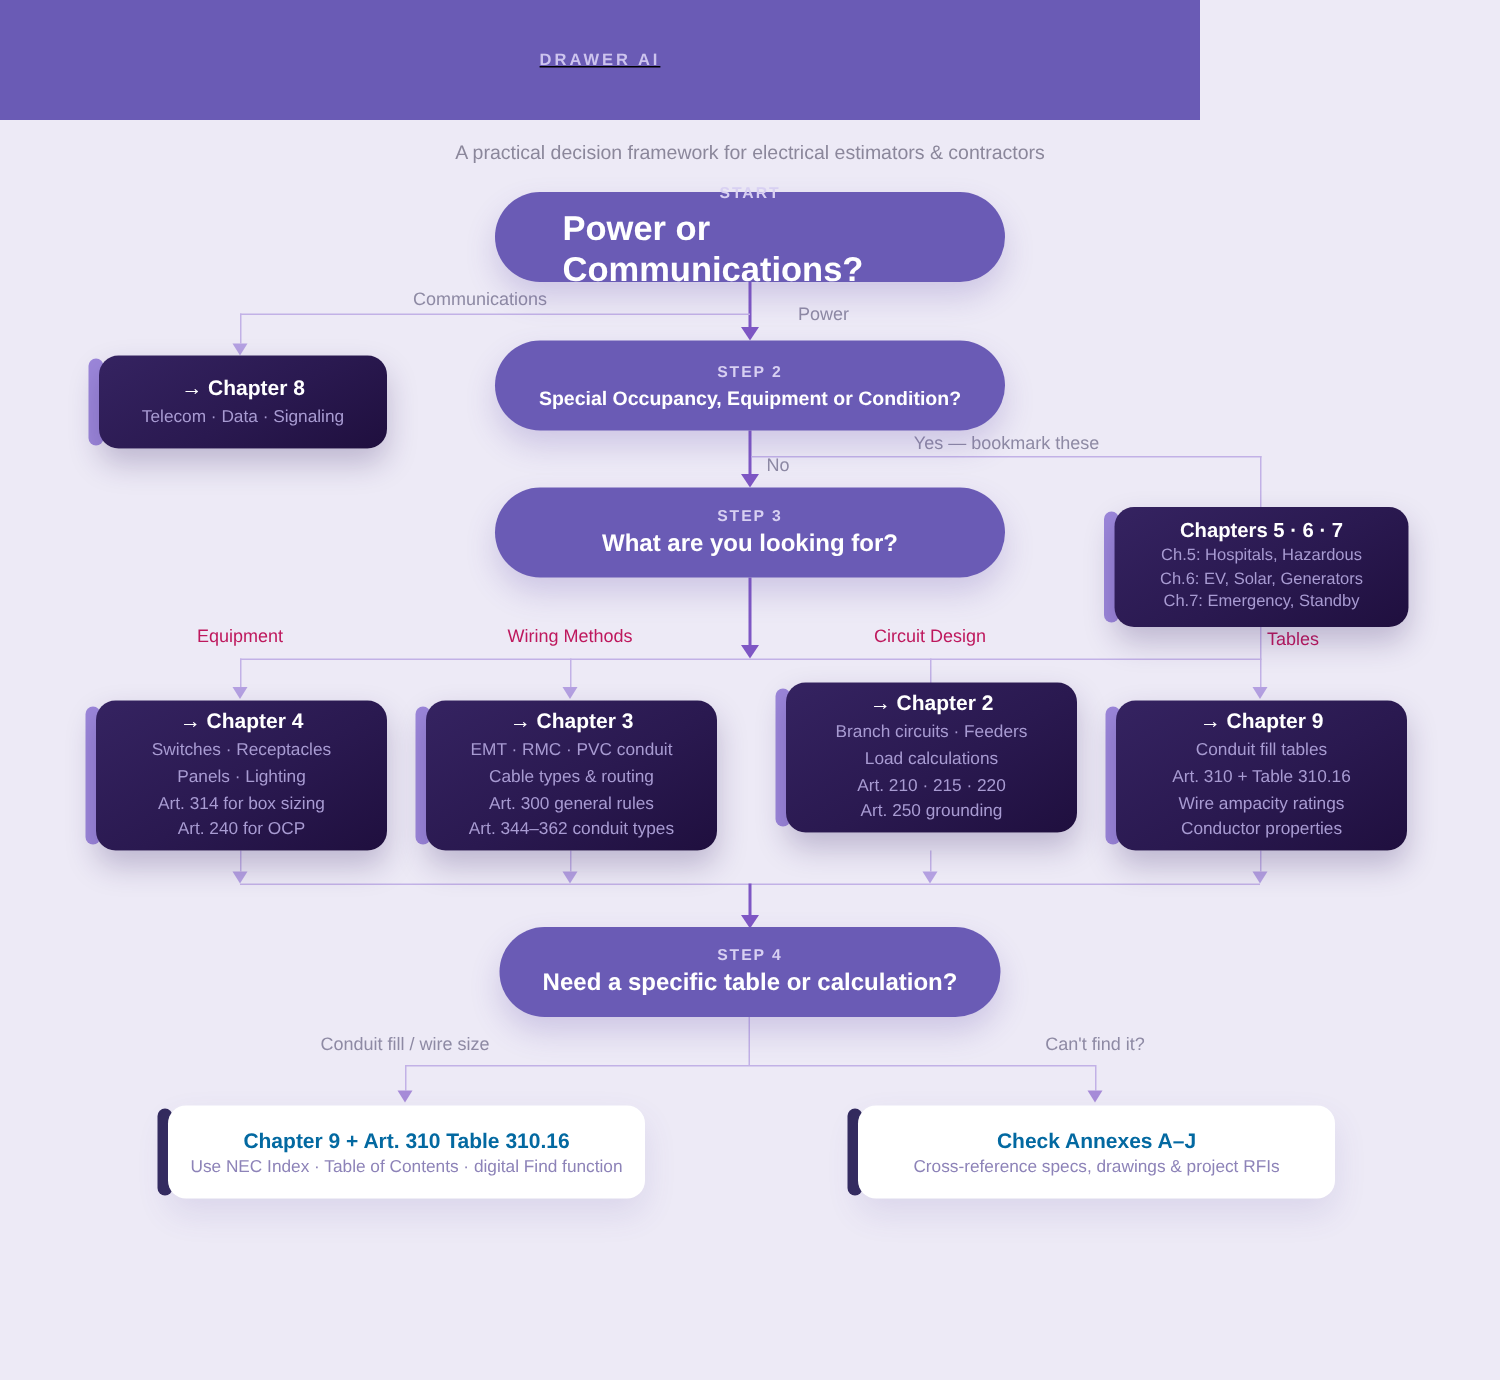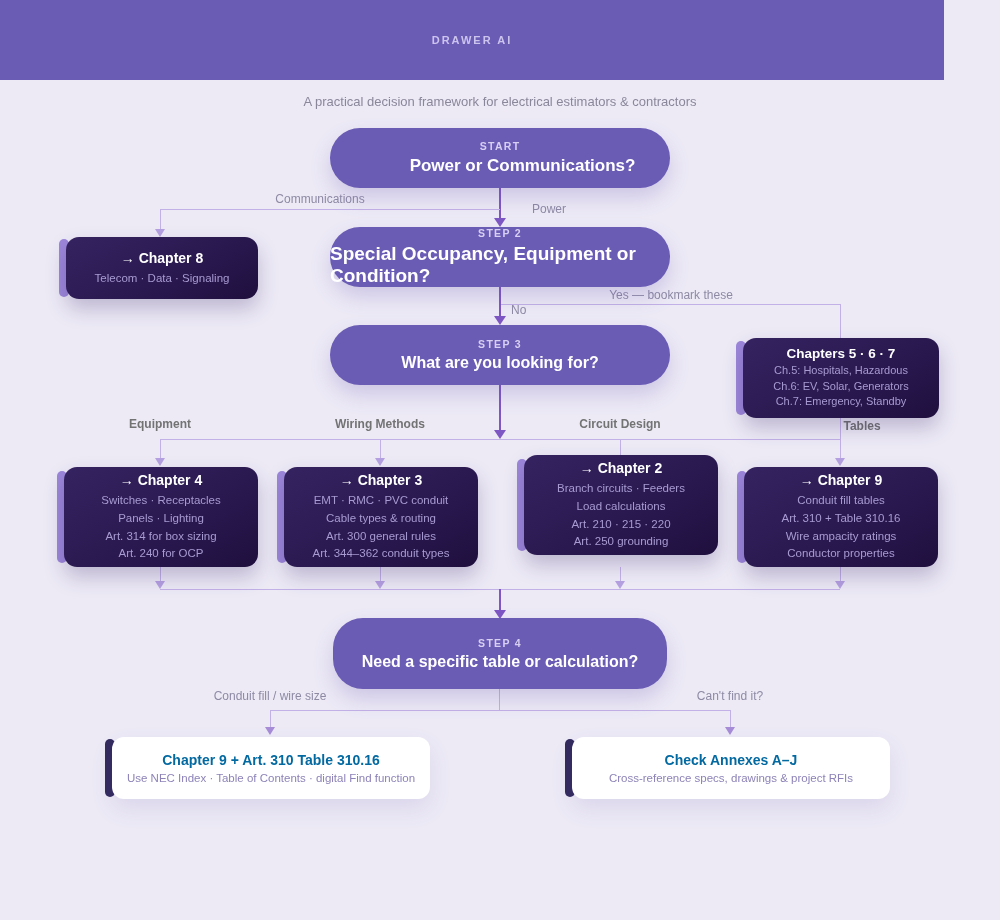--- a/index.html
+++ b/index.html
@@ -1,33 +1,33 @@
 <!DOCTYPE html>
 <html><head>
 <meta charset="utf-8">
 <style>
   * { margin:0; padding:0; box-sizing:border-box; }
   body { font-family:"Liberation Sans","DejaVu Sans",sans-serif; background:#e4dff0; }
   .canvas { position:relative; width:1000px; height:920px; background:#edeaf6; overflow:hidden; margin:0 auto; }
 
   
-  .header { position:absolute; left:0; top:0; width:944px; height:80px; background:#6a5bb5;
-            display:flex; flex-direction:column; align-items:center; justify-content:center; gap:5px; }
+  .header { position:absolute; left:0; top:0; width:800px; height:80px; background:#6a5bb5;
+            display:flex; flex-direction:column; align-items:center; justify-content:center; gap:5px;text-decoration:underline; }
   .kicker { font-size:11px; font-weight:700; letter-spacing:2px; color:#cdc4ee; }
   .title  { font-size:22px; font-weight:700; color:#ffffff; letter-spacing:.2px; }
   .subtitle { position:absolute; left:0; top:94px; width:1000px; text-align:center;
               font-size:13px; color:#8b879b; }
 
   
   .node { position:absolute; background:#6a5bb5; border-radius:30px; color:#fff;
           display:flex; flex-direction:column; align-items:center; justify-content:center; gap:4px;
           box-shadow:0 10px 20px rgba(94,74,168,.22); z-index:3; }
   .node .step { font-size:10.5px; font-weight:700; letter-spacing:1.3px; color:#d8d0f2; }
   .node .ntitle { font-size:16px; font-weight:700; }
-  .node.start .ntitle { font-size:17px;margin-left:45px; }
+  .node.start .ntitle { font-size:23px;margin-left:45px; }
 
   
   .dcard { position:absolute; z-index:3; }
   .dcard .bar { position:absolute; left:-7px; top:4%; width:10px; height:92%;
                 border-radius:6px; background:#9c87da; }
   .dcard .body { position:relative; height:100%; border-radius:13px;
                  background:linear-gradient(150deg,#352361 0%,#2a1950 55%,#1f0f3e 100%);
                  box-shadow:0 10px 20px rgba(50,30,100,.25);
                  display:flex; flex-direction:column; align-items:center; justify-content:center; gap:1px;
                  padding:20px 6px; }
@@ -50,21 +50,21 @@
   .vline.dark { border-left:2px solid #7e57c4; }
   .arr { position:absolute; width:0; height:0; z-index:2;
          border-left:5px solid transparent; border-right:5px solid transparent;
          border-top:8px solid #b5a1e2; }
   .arr.dark { border-left-width:6px; border-right-width:6px; border-top:9px solid #7e57c4; }
   .arr.mid  { border-top-color:#a78cd8; }
 
   
   .elabel { position:absolute; font-size:12px; color:#8e8aa4; white-space:nowrap; z-index:2; }
   .elabel.centered { transform:translateX(-50%); }
-  .blabel { position:absolute; font-size:12px; font-weight:700; color:#737373; white-space:nowrap;
+  .blabel { position:absolute; font-size:12px; font-weight:400; color:#be185d; white-space:nowrap;
             transform:translateX(-50%); z-index:2; }
 </style>
 </head>
 <body>
 
 <div class="canvas">
 
   <div class="header">
     <div class="kicker">DRAWER AI</div>
   </div>
@@ -126,27 +126,27 @@
   <div class="blabel" style="left:862px;top:419px;">Tables</div>
   <div class="elabel centered" style="left:270px;top:689px;">Conduit fill / wire size</div>
   <div class="elabel centered" style="left:730px;top:689px;">Can't find it?</div>
 
   <div class="node start" style="left:330px;top:128px;width:340px;height:60px;">
     <div class="step">START</div>
     <div class="ntitle">Power or Communications?</div>
   </div>
   <div class="node" style="left:330px;top:227px;width:340px;height:60px;">
     <div class="step">STEP 2</div>
-    <div class="ntitle" style="font-size:19px;">Special Occupancy, Equipment or Condition?</div>
+    <div class="ntitle" style="font-size:13px;">Special Occupancy, Equipment or Condition?</div>
   </div>
   <div class="node" style="left:330px;top:325px;width:340px;height:60px;">
     <div class="step">STEP 3</div>
     <div class="ntitle">What are you looking for?</div>
   </div>
-  <div class="node" style="left:333px;top:618px;width:334px;height:71px;">
+  <div class="node" style="left:333px;top:618px;width:334px;height:60px;">
     <div class="step">STEP 4</div>
     <div class="ntitle">Need a specific table or calculation?</div>
   </div>
 
   <div class="dcard" style="left:66px;top:237px;width:192px;height:62px;">
     <div class="bar"></div>
     <div class="body">
       <div class="ctitle"><span>→</span> <span>Chapter 8</span></div>
       <div class="cline">Telecom · Data · Signaling</div>
     </div>

